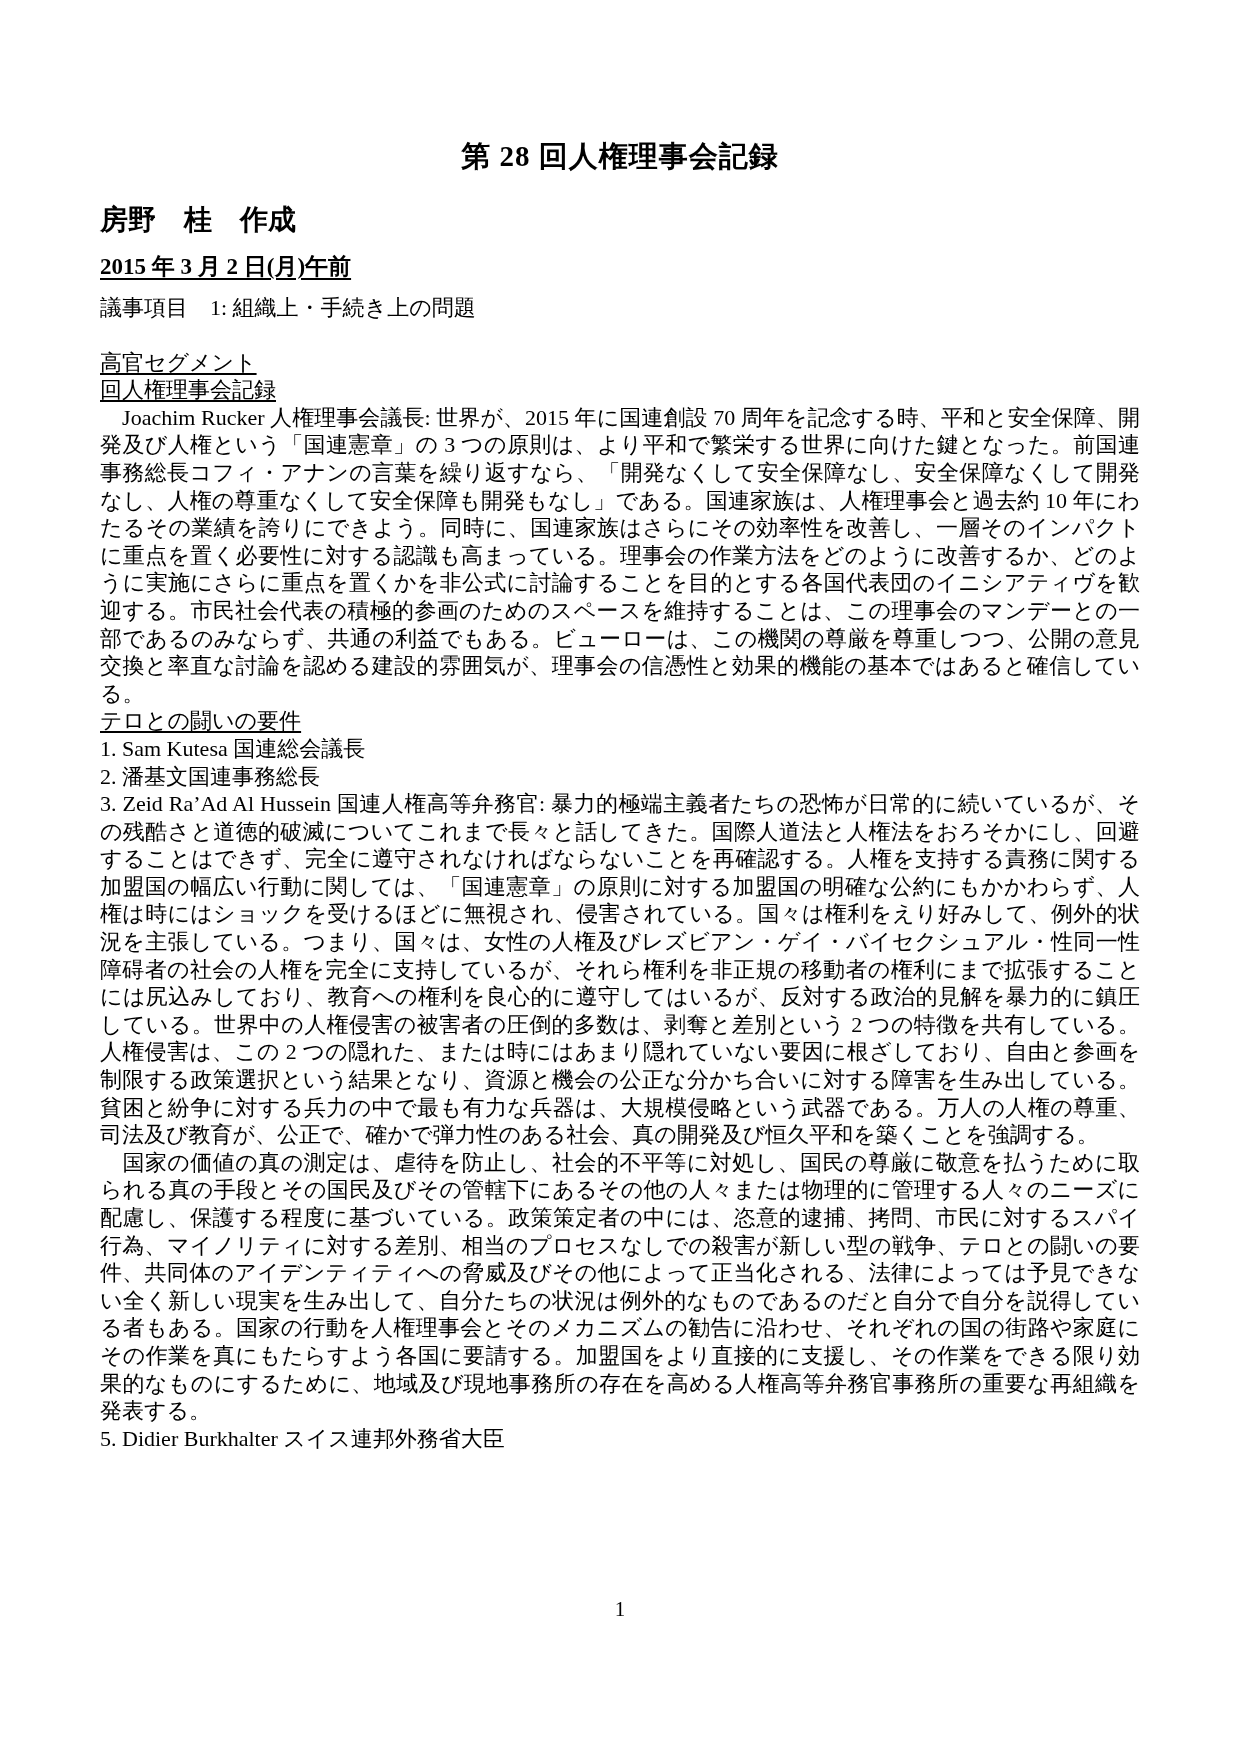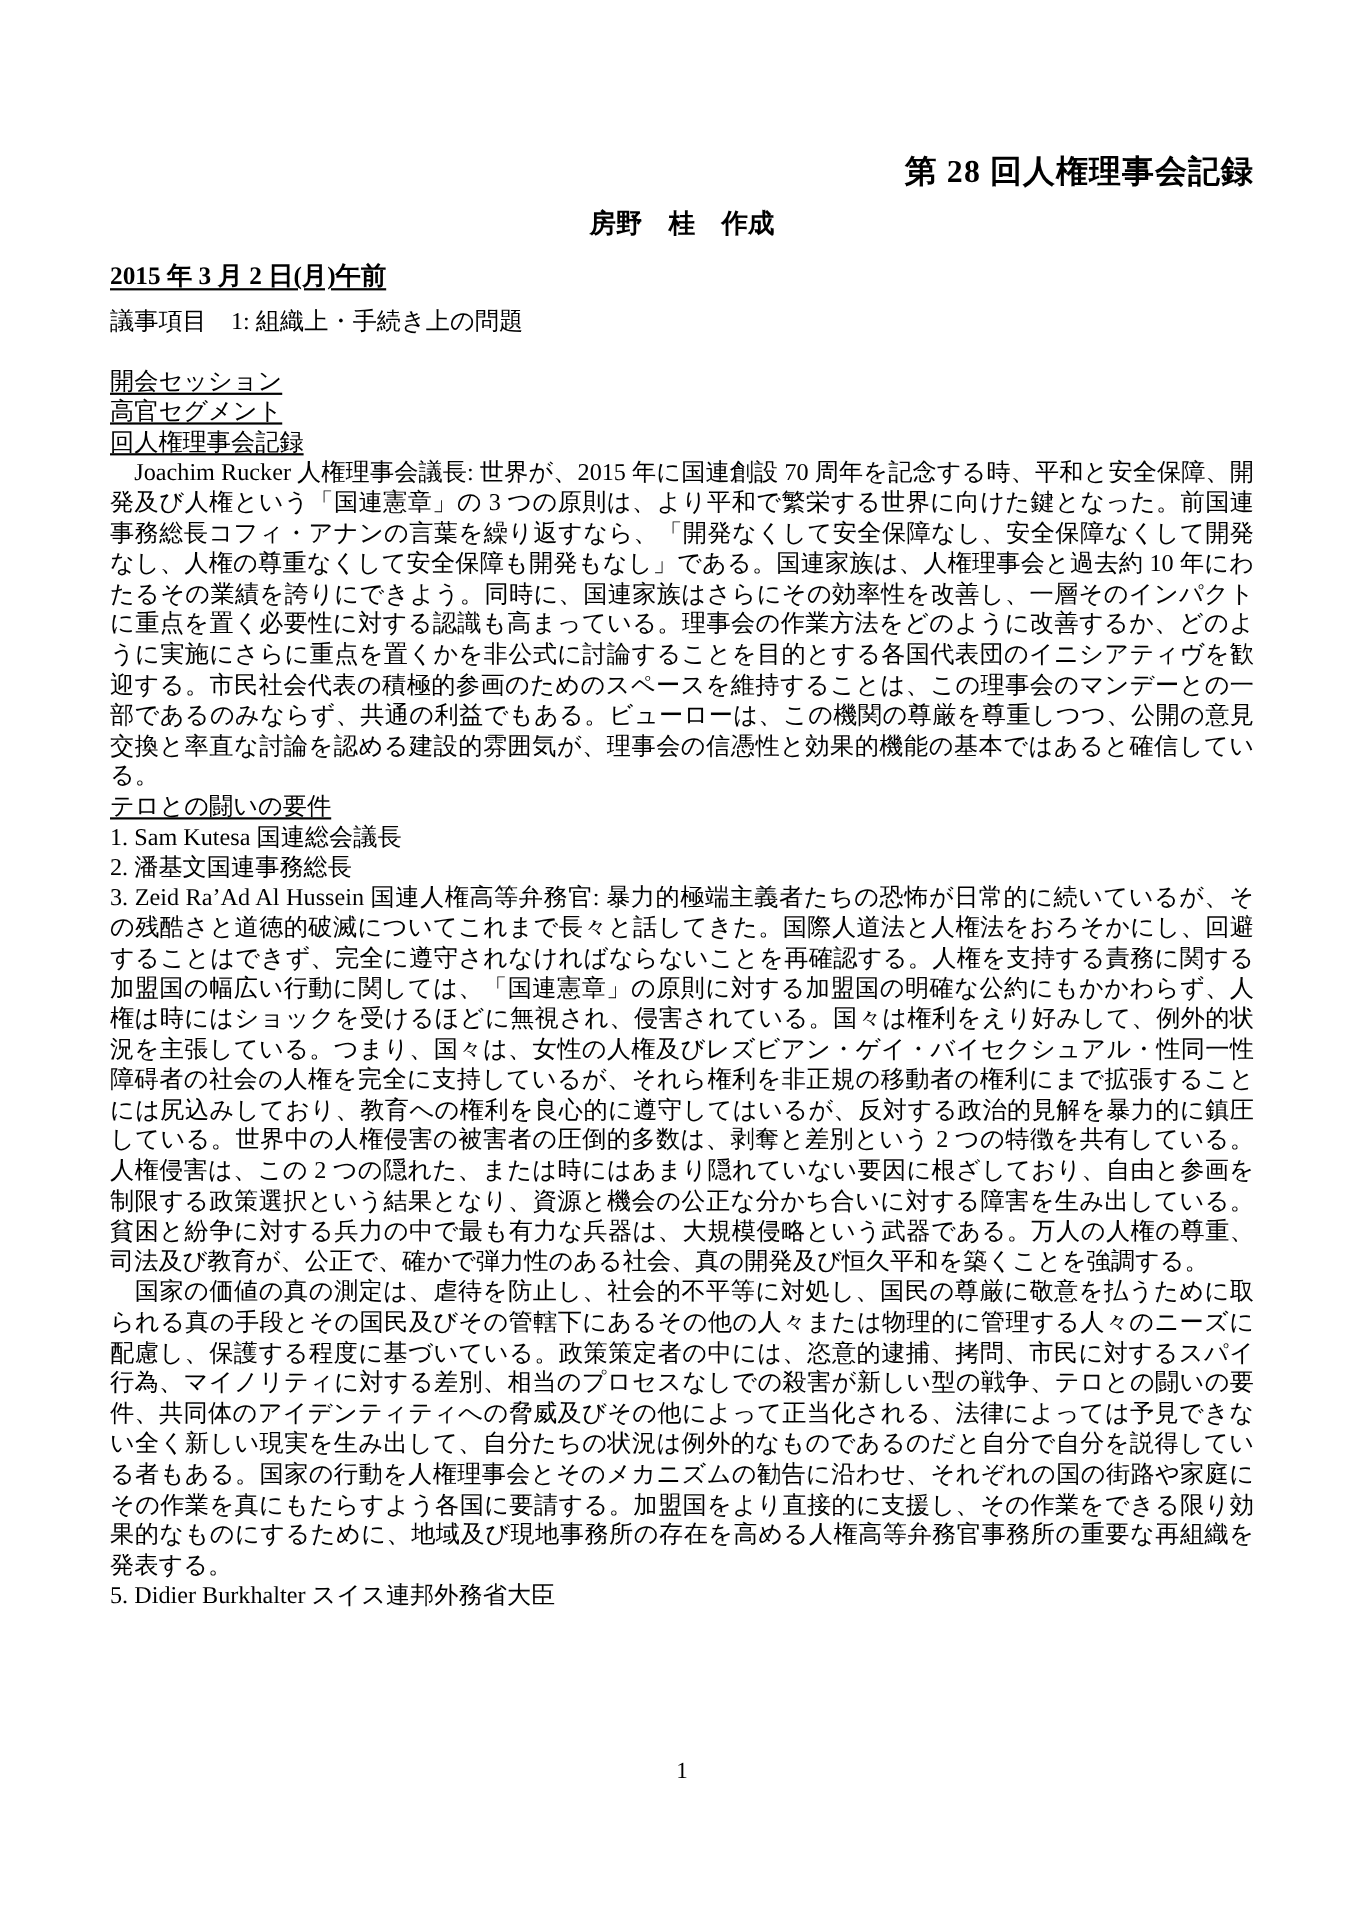--- a/index.html
+++ b/index.html
@@ -13,31 +13,30 @@
     height: 1754px;
     margin: 0 auto;
     background: #ffffff;
     color: #000000;
     font-family: "Liberation Serif", "DejaVu Serif", serif;
     box-sizing: border-box;
     padding: 136px 100px 0 100px;
     overflow: hidden;
   }
   .doc-title {
-    margin: 0 0 12px 0;
-    text-align: right;
+    margin: 0 0 28px 0;
+    text-align: center;
     font-size: 29px;
     line-height: 40px;
     font-weight: 700;
     letter-spacing: 1px;
   }
   .author-line {
     margin: 0 0 16px 0;
-    text-align: center;
-    font-size: 24px;
+    font-size: 28px;
     line-height: 32px;
     font-weight: 700;
   }
   .date-heading {
     margin: 0 0 12px 0;
     font-size: 23px;
     line-height: 30px;
     font-weight: 700;
     text-decoration: underline;
     text-underline-offset: 4px;
@@ -83,21 +82,20 @@
 <div class="page">
 
   <h1 class="doc-title">第 28 回人権理事会記録</h1>
 
   <p class="author-line">房野　桂　作成</p>
 
   <h2 class="date-heading">2015 年 3 月 2 日(月)午前</h2>
 
   <p class="agenda-line">議事項目　1: 組織上・手続き上の問題</p>
 
-  <h3 class="underlined-heading">開会セッション</h3>
 
   <h3 class="underlined-heading">高官セグメント</h3>
 
   <h3 class="underlined-heading">回人権理事会記録</h3>
 
   <p class="body-text">　Joachim Rucker 人権理事会議長: 世界が、2015 年に国連創設 70 周年を記念する時、平和と安全保障、開発及び人権という「国連憲章」の 3 つの原則は、より平和で繁栄する世界に向けた鍵となった。前国連事務総長コフィ・アナンの言葉を繰り返すなら、「開発なくして安全保障なし、安全保障なくして開発なし、人権の尊重なくして安全保障も開発もなし」である。国連家族は、人権理事会と過去約 10 年にわたるその業績を誇りにできよう。同時に、国連家族はさらにその効率性を改善し、一層そのインパクトに重点を置く必要性に対する認識も高まっている。理事会の作業方法をどのように改善するか、どのように実施にさらに重点を置くかを非公式に討論することを目的とする各国代表団のイニシアティヴを歓迎する。市民社会代表の積極的参画のためのスペースを維持することは、この理事会のマンデーとの一部であるのみならず、共通の利益でもある。ビューローは、この機関の尊厳を尊重しつつ、公開の意見交換と率直な討論を認める建設的雰囲気が、理事会の信憑性と効果的機能の基本ではあると確信している。</p>
 
   <h3 class="underlined-heading">テロとの闘いの要件</h3>
 
   <p class="plain-line">1. Sam Kutesa 国連総会議長</p>

